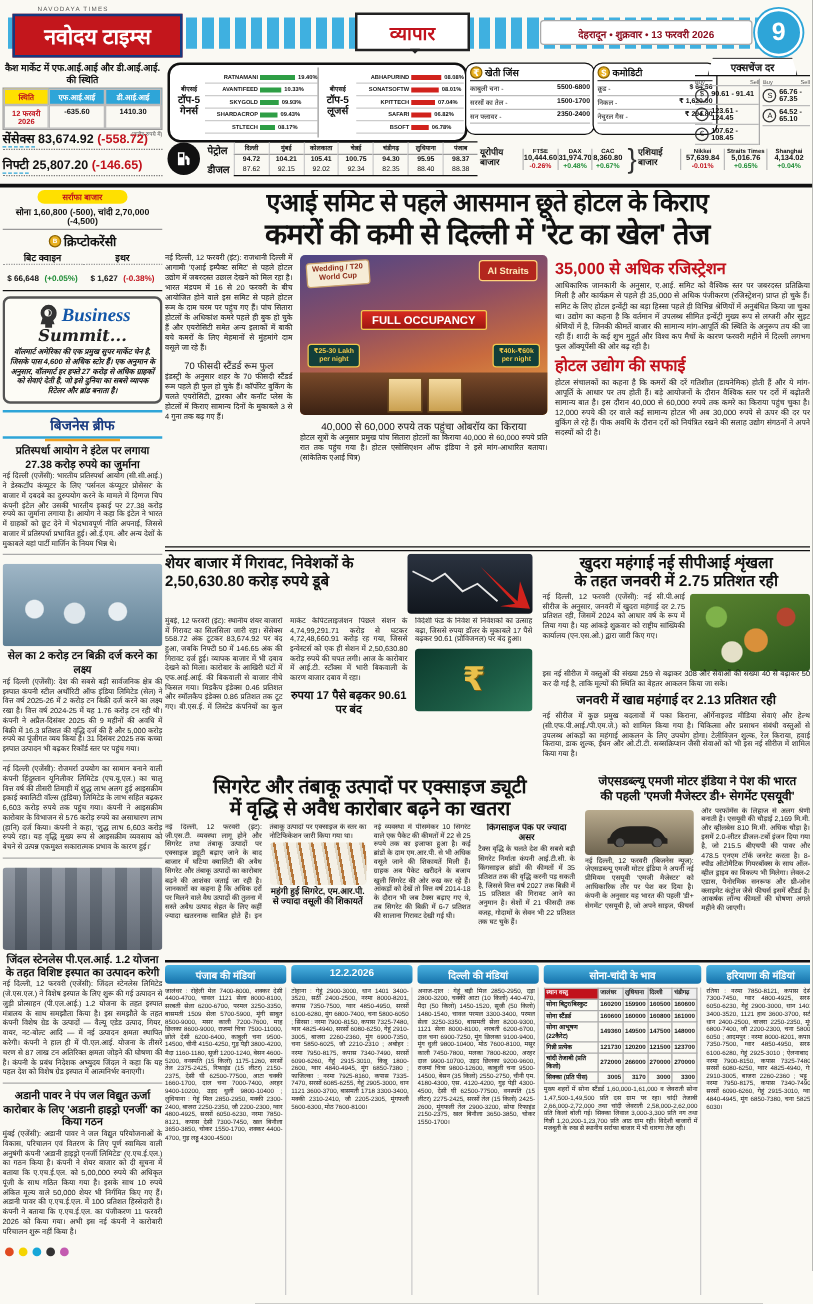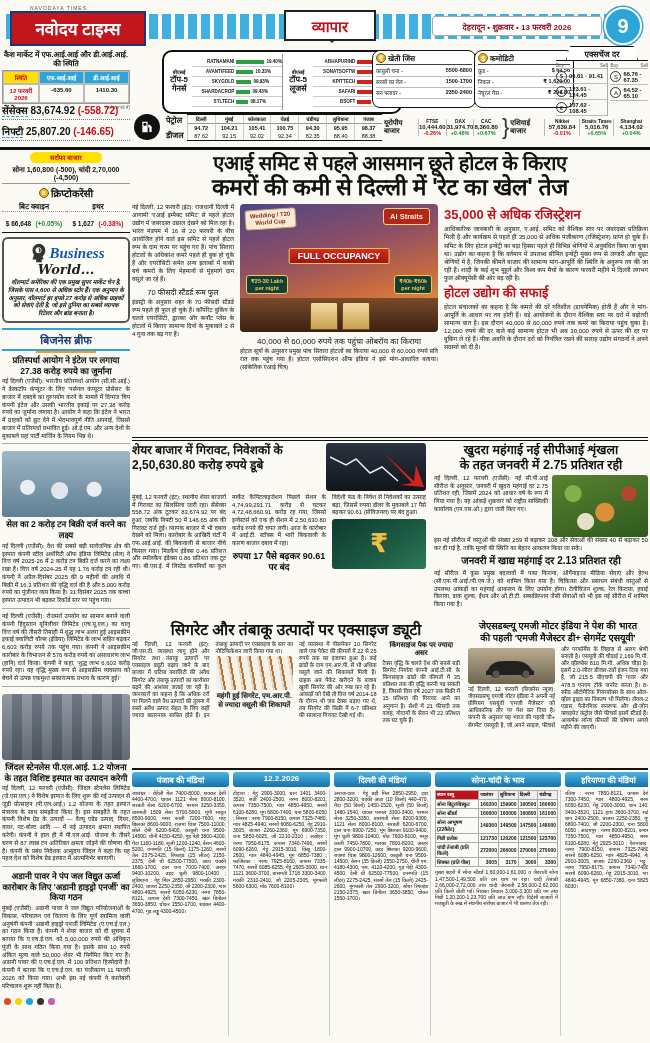--- a/index.html
+++ b/index.html
@@ -26,21 +26,21 @@
   .fii{position:absolute;top:50px;left:2px;width:128px;}
   .fii-title{font-size:7.5px;font-weight:bold;text-align:center;line-height:1.2;}
   .fii-grid{display:grid;grid-template-columns:36px 45px 45px;margin-top:2px;border:1px solid #999;}
   .fii-grid div{font-size:6px;text-align:center;padding:1.5px 0;border:0.5px solid #bbb;}
   .hy{background:#ffe000;color:#c1121c;font-weight:bold}
   .hb{background:#2ea5d8;color:#fff;font-weight:bold}
   .fii-note{font-size:4.5px;text-align:right;color:#555}
   .idx{position:absolute;left:2px;width:128px;border-bottom:1px dotted #777;font-size:10px;padding:2px 0;}
   .idx .lbl{font-weight:bold;border-bottom:1px dashed #2ea5d8}
   .idx .val{font-weight:bold}
-  .gl-box{position:absolute;top:50px;left:134px;width:232px;height:56px;border:2px solid #111;border-radius:10px;background:#fff;display:flex;padding:2px;margin-left:28px;}
+  .gl-box{position:absolute;top:50px;left:134px;width:232px;height:56px;border:2px solid #111;border-radius:10px;background:#fff;display:flex;padding:2px;}
   .gl-half{width:50%;display:flex;align-items:center;}
   .gl-half+.gl-half{border-left:1px solid #999}
   .gl-lab{width:36px;text-align:center;line-height:1.1;}
   .gl-lab .s1{font-size:5px;font-weight:bold;display:block}
   .gl-lab .s2{font-size:8px;font-weight:bold;display:block}
   .gl-rows{flex:1}
   .gl-row{display:flex;align-items:center;border-bottom:0.5px solid #ccc;height:9px;}
   .gl-row .nm{width:42px;font-size:4.6px;text-align:right;padding-right:2px;font-weight:bold;color:#222}
   .gl-row .bar{height:4px;background:#2e9e45;margin-right:2px}
   .lose .gl-row .bar{background:#d1221c}
@@ -483,21 +483,21 @@
 
     <div class="facts">
       <div class="facts-hd">
         <svg width="22" height="22" viewBox="0 0 24 24">
             <path fill="#333" d="M13 2a7 7 0 0 0-7 7c0 2.2.8 3.4 1.6 4.6L6 19h4v3h6v-3h2.2l-1.2-3.4c1.6-1.2 3-3.2 3-6.6a7 7 0 0 0-7-7z"></path>
             <circle cx="12.5" cy="9" r="3.2" fill="#faf9f3"></circle>
             <path fill="#333" d="M12.5 6.5a2.5 2.5 0 0 1 0 5c1-1 1-4 0-5z"></path>
           </svg>
         <span class="t1">Business</span>
       </div>
-      <div class="facts-t2">World...</div>
+      <div class="facts-t2">Summit...</div>
       <div class="facts-bd">वॉलमार्ट अमेरिका की एक प्रमुख सुपर मार्केट चेन है, जिसके पास 4,600 से अधिक स्टोर हैं। एक अनुमान के अनुसार, वॉलमार्ट हर हफ्ते 27 करोड़ से अधिक ग्राहकों को सेवाएं देती है, जो इसे दुनिया का सबसे व्यापक रिटेलर और ब्रांड बनाता है।</div>
     </div>
 
     <div class="brief-hd">बिजनेस ब्रीफ</div>
 
     <div class="art">
       <div class="art-h">प्रतिस्पर्धा आयोग ने इंटेल पर लगाया 27.38 करोड़ रुपये का जुर्माना</div>
       <div class="art-b">नई दिल्ली (एजेंसी): भारतीय प्रतिस्पर्धा आयोग (सी.सी.आई.) ने डेस्कटॉप कंप्यूटर के लिए 'पर्सनल कंप्यूटर प्रोसेसर' के बाजार में दबदबे का दुरुपयोग करने के मामले में दिग्गज चिप कंपनी इंटेल और उसकी भारतीय इकाई पर 27.38 करोड़ रुपये का जुर्माना लगाया है। आयोग ने कहा कि इंटेल ने भारत में ग्राहकों को छूट देने में भेदभावपूर्ण नीति अपनाई, जिससे बाजार में प्रतिस्पर्धा प्रभावित हुई। ओ.ई.एम. और अन्य देशों के मुकाबले यहां पार्टी मार्जिन के नियम भिन्न थे।</div>
     </div>
 
@@ -605,20 +605,21 @@
       <div class="cpi-bd">इस नई सीरीज में वस्तुओं की संख्या 259 से बढ़ाकर 308 और सेवाओं की संख्या 40 से बढ़ाकर 50 कर दी गई है, ताकि मूल्यों की स्थिति का बेहतर आकलन किया जा सके।</div>
       <div class="cpi-sub">जनवरी में खाद्य महंगाई दर 2.13 प्रतिशत रही</div>
       <div class="cpi-bd">नई सीरीज में कुछ प्रमुख बदलावों में पका किराना, ऑर्गेनाइज्ड मीडिया सेवाएं और हेल्थ (सी.एफ.पी.आई./पी.एम.जे.) को शामिल किया गया है। चिकित्सा और प्रसाधन संबंधी वस्तुओं से उपलब्ध आंकड़ों का महंगाई आकलन के लिए उपयोग होगा। टेलीविजन शुल्क, रेल किराया, हवाई किराया, डाक शुल्क, ईंधन और ओ.टी.टी. सब्सक्रिप्शन जैसी सेवाओं को भी इस नई सीरीज में शामिल किया गया है।</div>
     </div>
   </div>
 
   <div class="cigband">
     <div>
       <div class="cig-h">
         <span>सिगरेट और तंबाकू उत्पादों पर एक्साइज ड्यूटी</span><br>
+        <span>में वृद्धि से अवैध कारोबार बढ़ने का खतरा</span>
       </div>
       <div class="cig-cols">
         <span>नई दिल्ली, 12 फरवरी (इंट): जी.एस.टी. व्यवस्था लागू होने और सिगरेट तथा तंबाकू उत्पादों पर एक्साइज ड्यूटी बढ़ाए जाने के बाद बाजार में घटिया क्वालिटी की अवैध सिगरेट और तंबाकू उत्पादों का कारोबार बढ़ने की आशंका जताई जा रही है। जानकारों का कहना है कि अधिक दरों पर मिलने वाले वैध उत्पादों की तुलना में सस्ते अवैध उत्पाद सेहत के लिए कहीं ज्यादा खतरनाक साबित होते हैं। इन तंबाकू उत्पादों पर एक्साइज के स्तर का नोटिफिकेशन जारी किया गया था।</span>
         <div class="cig-img"></div>
         <div class="cig-sub">महंगी हुई सिगरेट, एम.आर.पी. से ज्यादा वसूली की शिकायतें</div>
         <span>नई व्यवस्था में पीसमेकर 10 सिगरेट वाले एक पैकेट की कीमतों में 22 से 25 रुपये तक का इजाफा हुआ है। कई ब्रांडों के दाम एम.आर.पी. से भी अधिक वसूले जाने की शिकायतें मिली हैं। ग्राहक अब पैकेट खरीदने के बजाय खुली सिगरेट की ओर रुख कर रहे हैं। आंकड़ों को देखें तो वित्त वर्ष 2014-18 के दौरान भी जब टैक्स बढ़ाए गए थे, तब सिगरेट की बिक्री में 6-7 प्रतिशत की सालाना गिरावट देखी गई थी।</span>
         <div class="cig-sub">किंगसाइज पैक पर ज्यादा असर</div>
         <span>टैक्स वृद्धि के चलते देश की सबसे बड़ी सिगरेट निर्माता कंपनी आई.टी.सी. के किंगसाइज ब्रांडों की कीमतों में 35 प्रतिशत तक की वृद्धि करनी पड़ सकती है, जिससे वित्त वर्ष 2027 तक बिक्री में 15 प्रतिशत की गिरावट आने का अनुमान है। सेशों में 21 फीसदी तक वजह, गोदामों के सेवन भी 22 प्रतिशत तक घट चुके हैं।</span>
       </div>
     </div>

